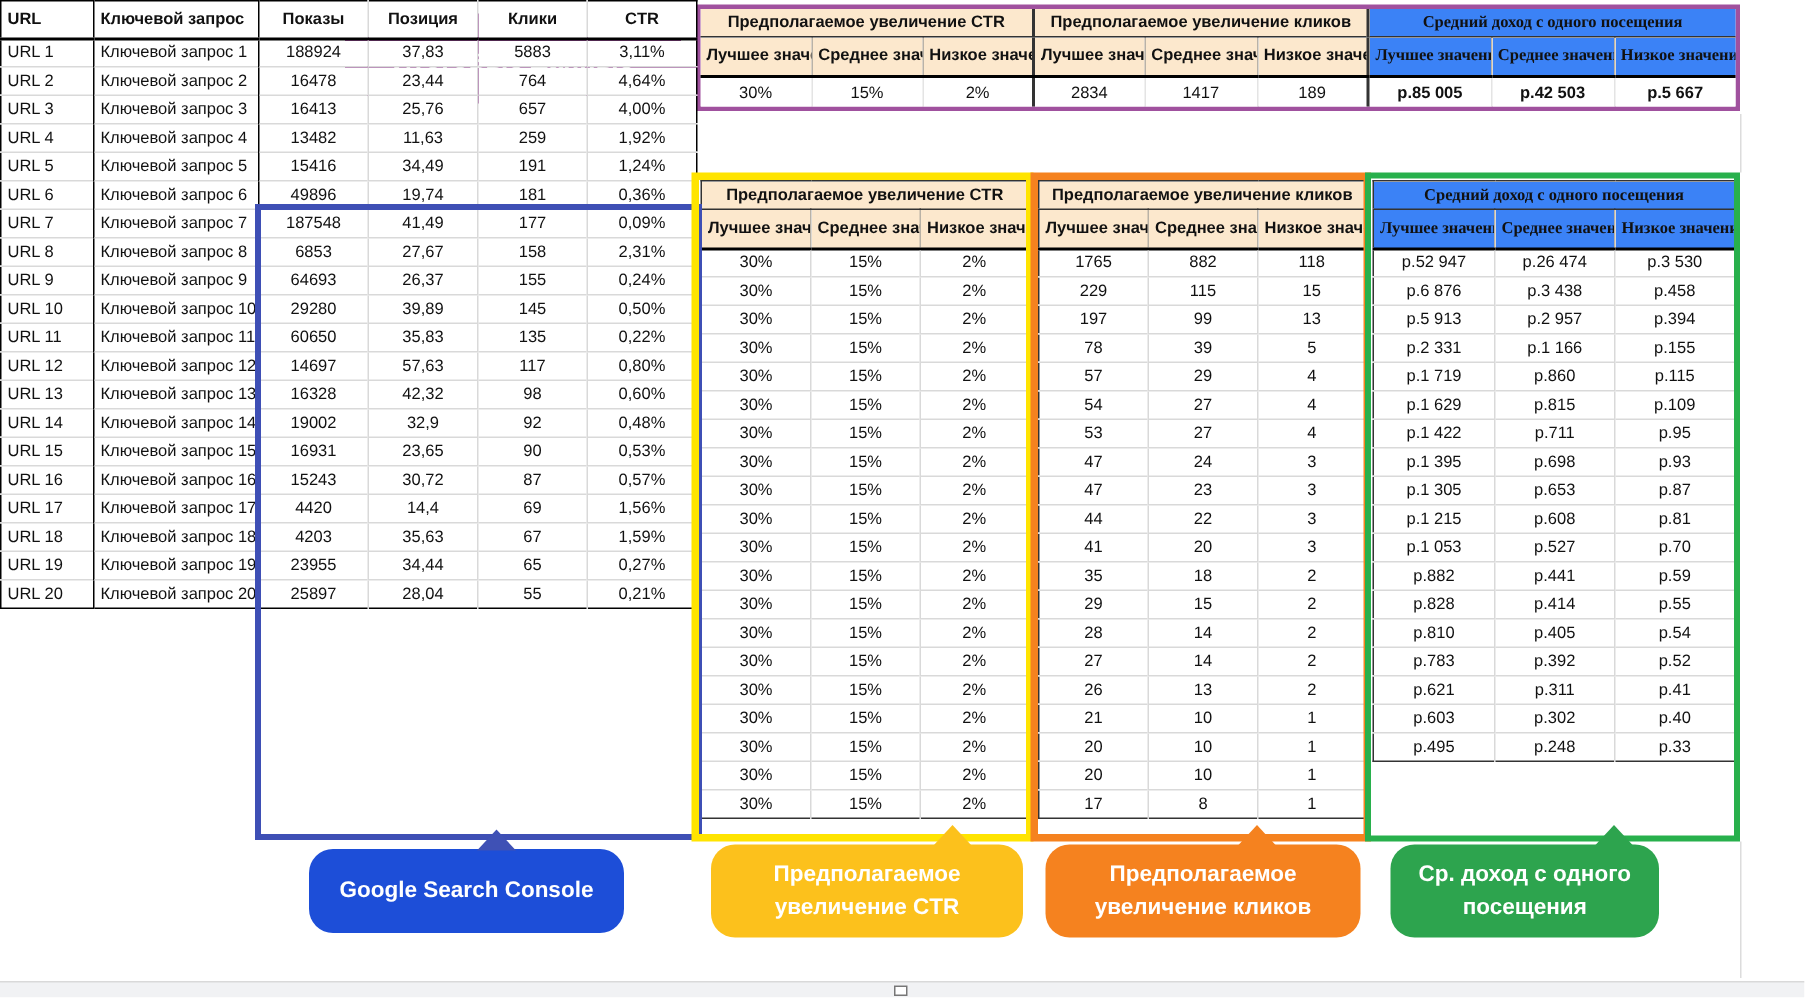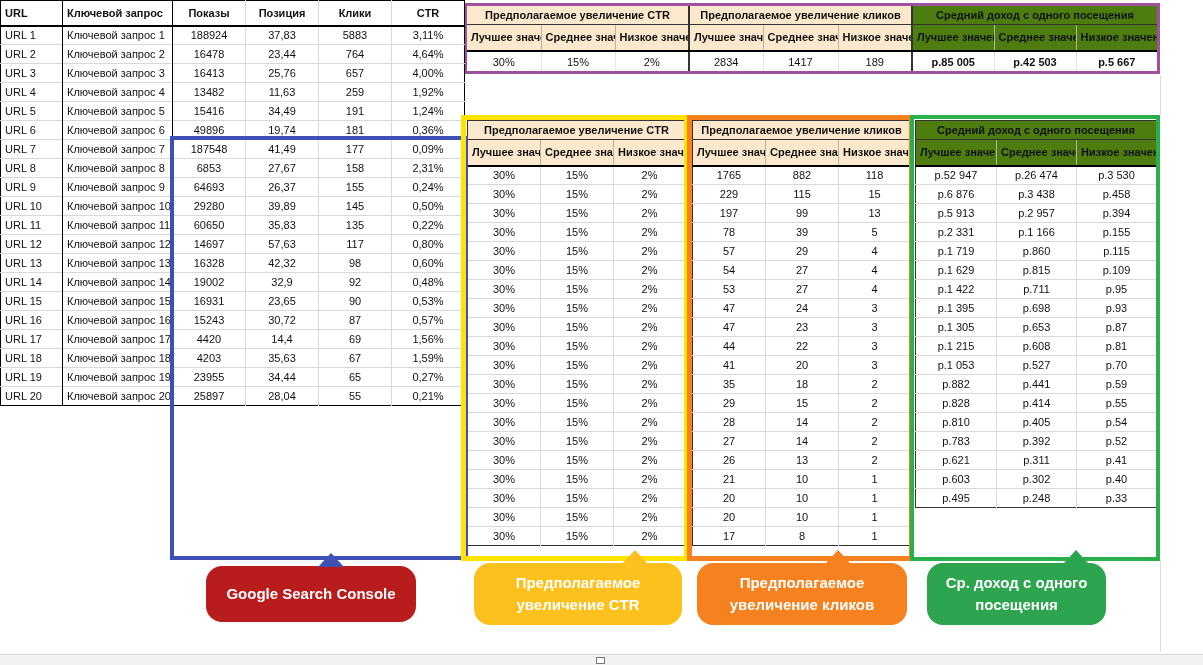--- a/index.html
+++ b/index.html
@@ -20,21 +20,21 @@
   .gsc-table th:nth-child(n+4), .gsc-table td:nth-child(n+4) { border-left:1px solid #d9d9d9; }
 
   
   .sec { position:absolute; border:1px solid #333; }
   .sec .sec-title th { height:19px; font-weight:bold; border-bottom:1px solid #333; }
   .sec .sec-sub th { height:26px; font-weight:bold; line-height:12px; border-bottom:2px solid #000; }
   .sec .sec-sub th + th { border-left:1px solid #b9b2a6; }
   .sec tbody td { height:19px; border-top:1px solid #d9d9d9; background:#fff; }
   .sec tbody td + td { border-left:1px solid #d9d9d9; }
   .peach { background:#fce8cd; }
-  .greenhead { background:#4d7c0f; }
+  .greenhead { background:#3b82f6;font-family:Liberation Serif, serif; }
 
   .sec-ctr    { left:467px; top:120px; width:218px; }
   .sec-clicks { left:692px; top:120px; width:218px; }
   .sec-income { left:915px; top:120px; width:241px; }
 
   
   .summary-wrap { position:absolute; left:464px; top:3px; border:3px solid #a0519e; background:#fff; }
   .summary-table { width:690px; }
   .summary-table .sec-title th { height:18px; font-weight:bold; border-bottom:1px solid #333; }
   .summary-table .sec-title th + th { border-left:2px solid #333; }
@@ -56,21 +56,21 @@
   
   .callout { position:absolute; border-radius:16px; color:#fff; font-weight:bold;
              display:flex; align-items:center; justify-content:center; text-align:center; }
   .callout-summary { left:230px; top:9px; width:224px; height:60px; background:#a0519e; font-size:18px; }
   .callout-summary::after { content:""; position:absolute; right:-32px; top:30px;
       border-top:9px solid transparent; border-bottom:17px solid transparent; border-left:36px solid #a0519e; }
 
   .callout-bottom { top:563px; height:62px; font-size:15px; line-height:22px; padding:0 10px; }
   .callout-bottom::before { content:""; position:absolute; top:-13px;
       border-left:13px solid transparent; border-right:13px solid transparent; border-bottom:14px solid #000; }
-  .callout-gsc    { left:206px; top:566px; width:210px; height:56px; background:#b91c1c; }
+  .callout-gsc    { left:206px; top:566px; width:210px; height:56px; background:#1d4ed8; }
   .callout-gsc::before    { left:112px; border-bottom-color:#3f51b5; }
   .callout-ctr    { left:474px; width:208px; background:#fcc11c; }
   .callout-ctr::before    { left:148px; border-bottom-color:#fcc11c; }
   .callout-clicks { left:697px; width:210px; background:#f5821f; }
   .callout-clicks::before { left:128px; border-bottom-color:#f5821f; }
   .callout-income { left:927px; width:179px; background:#2da44e; }
   .callout-income::before { left:136px; border-bottom-color:#2da44e; }
 
   
   .bottom-bar { position:absolute; left:0; top:654px; width:1203px; height:11px;

